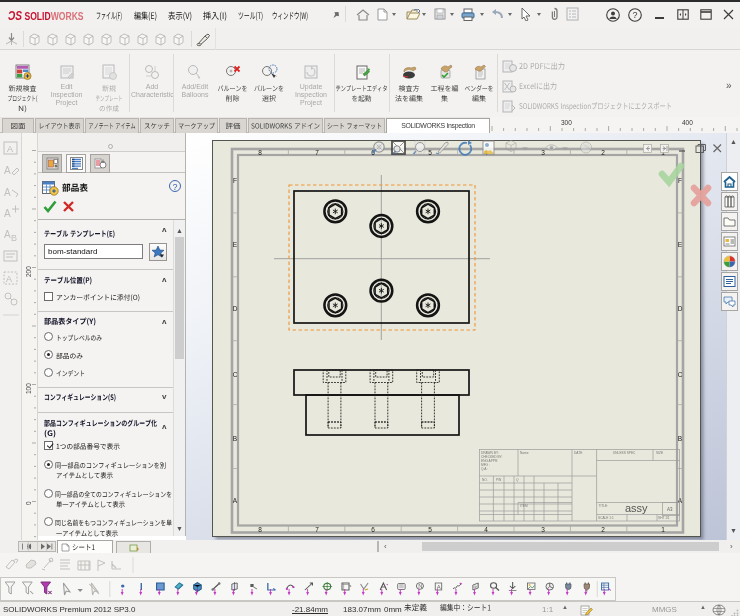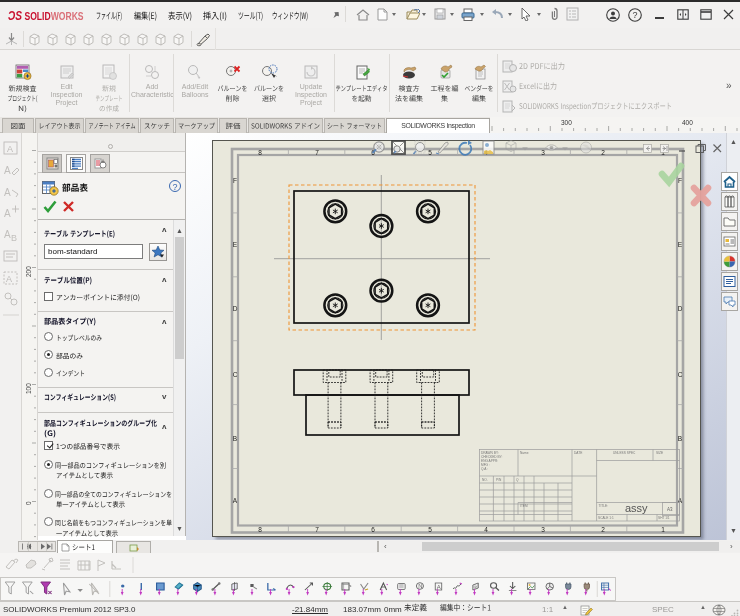--- a/index.html
+++ b/index.html
@@ -1008,21 +1008,21 @@
   </svg>
 </div>
 <div class="abs" id="statusbar">
   <span class="abs" style="left:3px;top:3px;">SOLIDWORKS Premium 2012 SP3.0</span>
   <span class="abs" style="left:292px;top:3px;text-decoration:underline;">-21.84mm</span>
   <span class="abs" style="left:343px;top:3px;">183.07mm</span>
   <span class="abs" style="left:384px;top:3px;">0mm</span>
 
   <span class="abs" style="left:542px;top:3px;color:#9a9896;">1:1</span>
   <span class="abs" style="left:562px;top:2px;color:#666;font-size:6px;">▲</span>
-  <span class="abs" style="left:652px;top:3px;color:#9a9896;">SPEC</span>
+  <span class="abs" style="left:652px;top:3px;color:#9a9896;">MMGS</span>
   <span class="abs" style="left:700px;top:2px;color:#666;font-size:6px;">▲</span>
   <svg class="abs" style="left:580px;top:2px;" width="13" height="12">
         <rect x="1" y="2" width="8" height="9" fill="#fdfdf8" stroke="#888" stroke-width=".7"></rect>
         <path d="M2.5 4.5h5M2.5 6.5h5M2.5 8.5h3" stroke="#aaa" stroke-width=".6"></path>
         <path d="M6 9l5-5 1.5 1.5-5 5-2 .5z" fill="#e8c03a" stroke="#8a6a1a" stroke-width=".5"></path>
       </svg>
   <svg class="abs" style="left:712px;top:2px;" width="14" height="12">
         <ellipse cx="7" cy="6" rx="6" ry="5" fill="#f4f2ee" stroke="#6a6a6a" stroke-width=".8"></ellipse>
         <path d="M1.5 4.5h11M1.5 7.5h11M7 1a7 7 0 0 1 0 10M7 1a7 7 0 0 0 0 10M7 1v10" fill="none" stroke="#6a6a6a" stroke-width=".6"></path>
       </svg>

